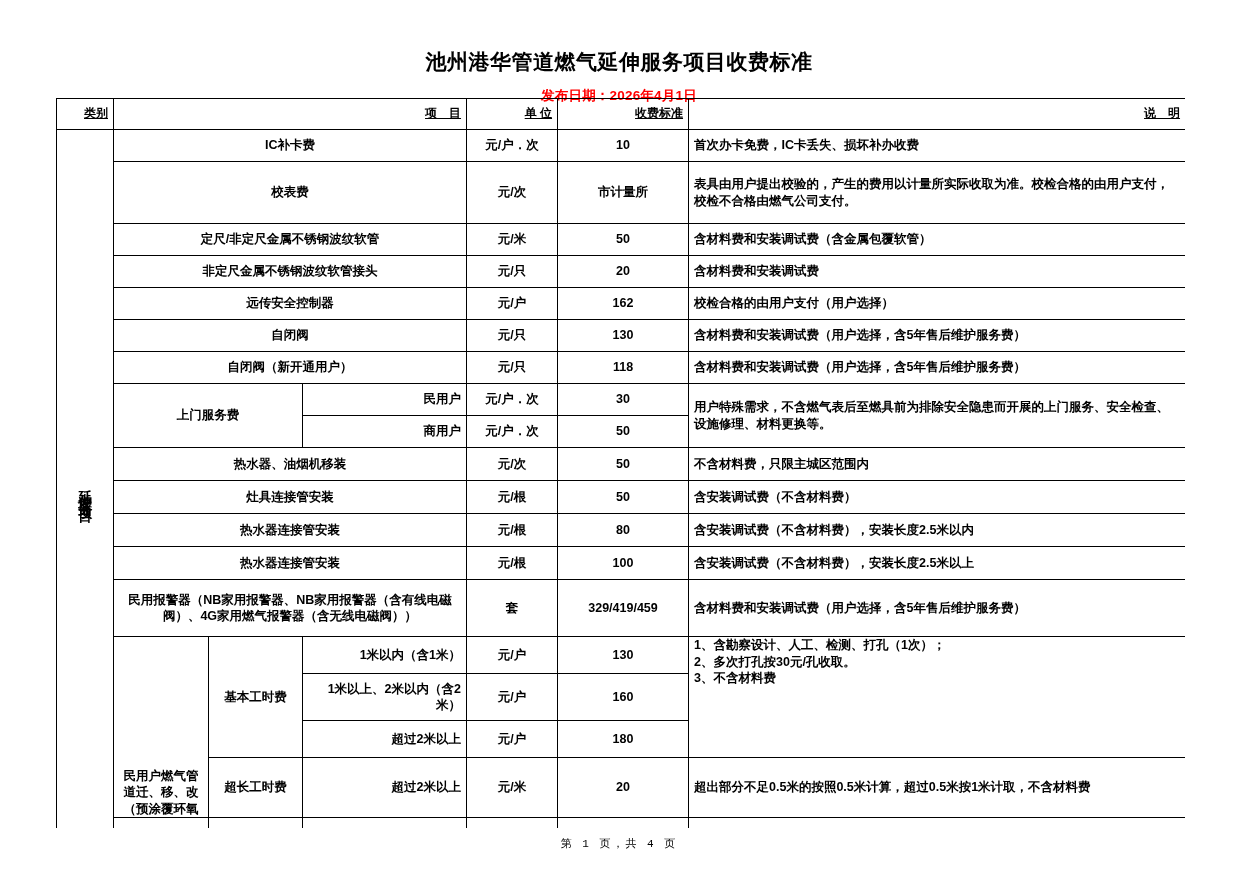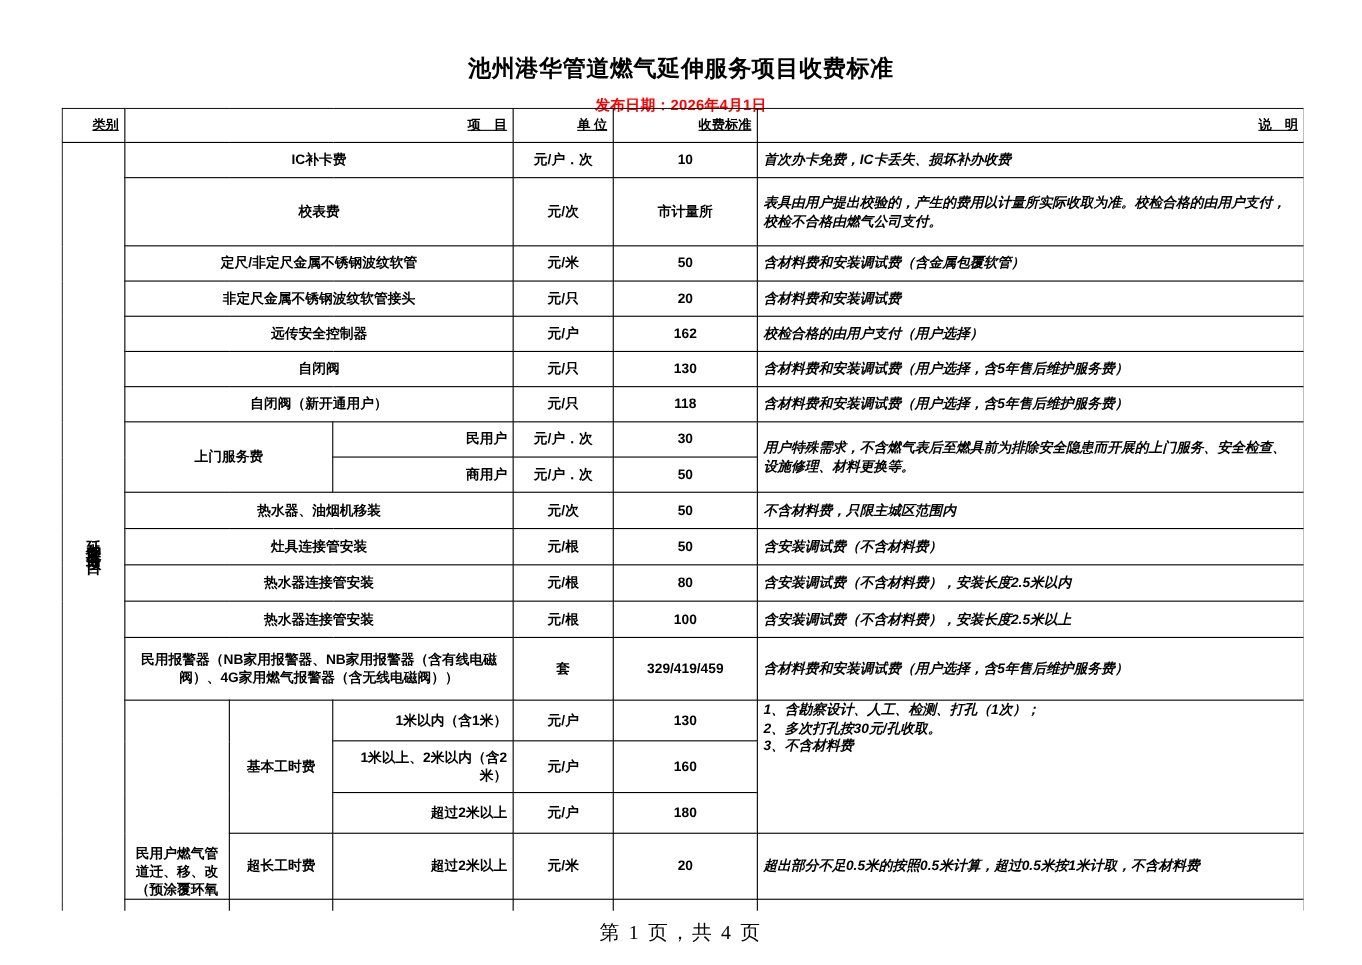--- a/index.html
+++ b/index.html
@@ -79,31 +79,30 @@
     display: inline-block;
     letter-spacing: 4px;
     font-weight: bold;
     font-size: 14px;
     line-height: 1.1;
   }
   .desc {
     text-align: left;
     font-size: 12.5px;
     padding-left: 6px;
-    font-style: italic;
   }
   .nowrapnum { text-align: center; white-space: nowrap; }
   .footer {
     position: absolute;
     left: 0;
     top: 836px;
     width: 1238px;
     text-align: center;
-    font-size: 18px;
-    font-family: Liberation Serif, serif;
+    font-size: 11px;
+    font-family: Liberation Mono, monospace;
     color: #000;
     letter-spacing: 2px;
   }
   .desc-multiline { white-space: pre-line; }
   .sub-label { text-align: right; padding-left: 6px; }
 </style>
 </head>
 <body>
 
 <div class="page">

